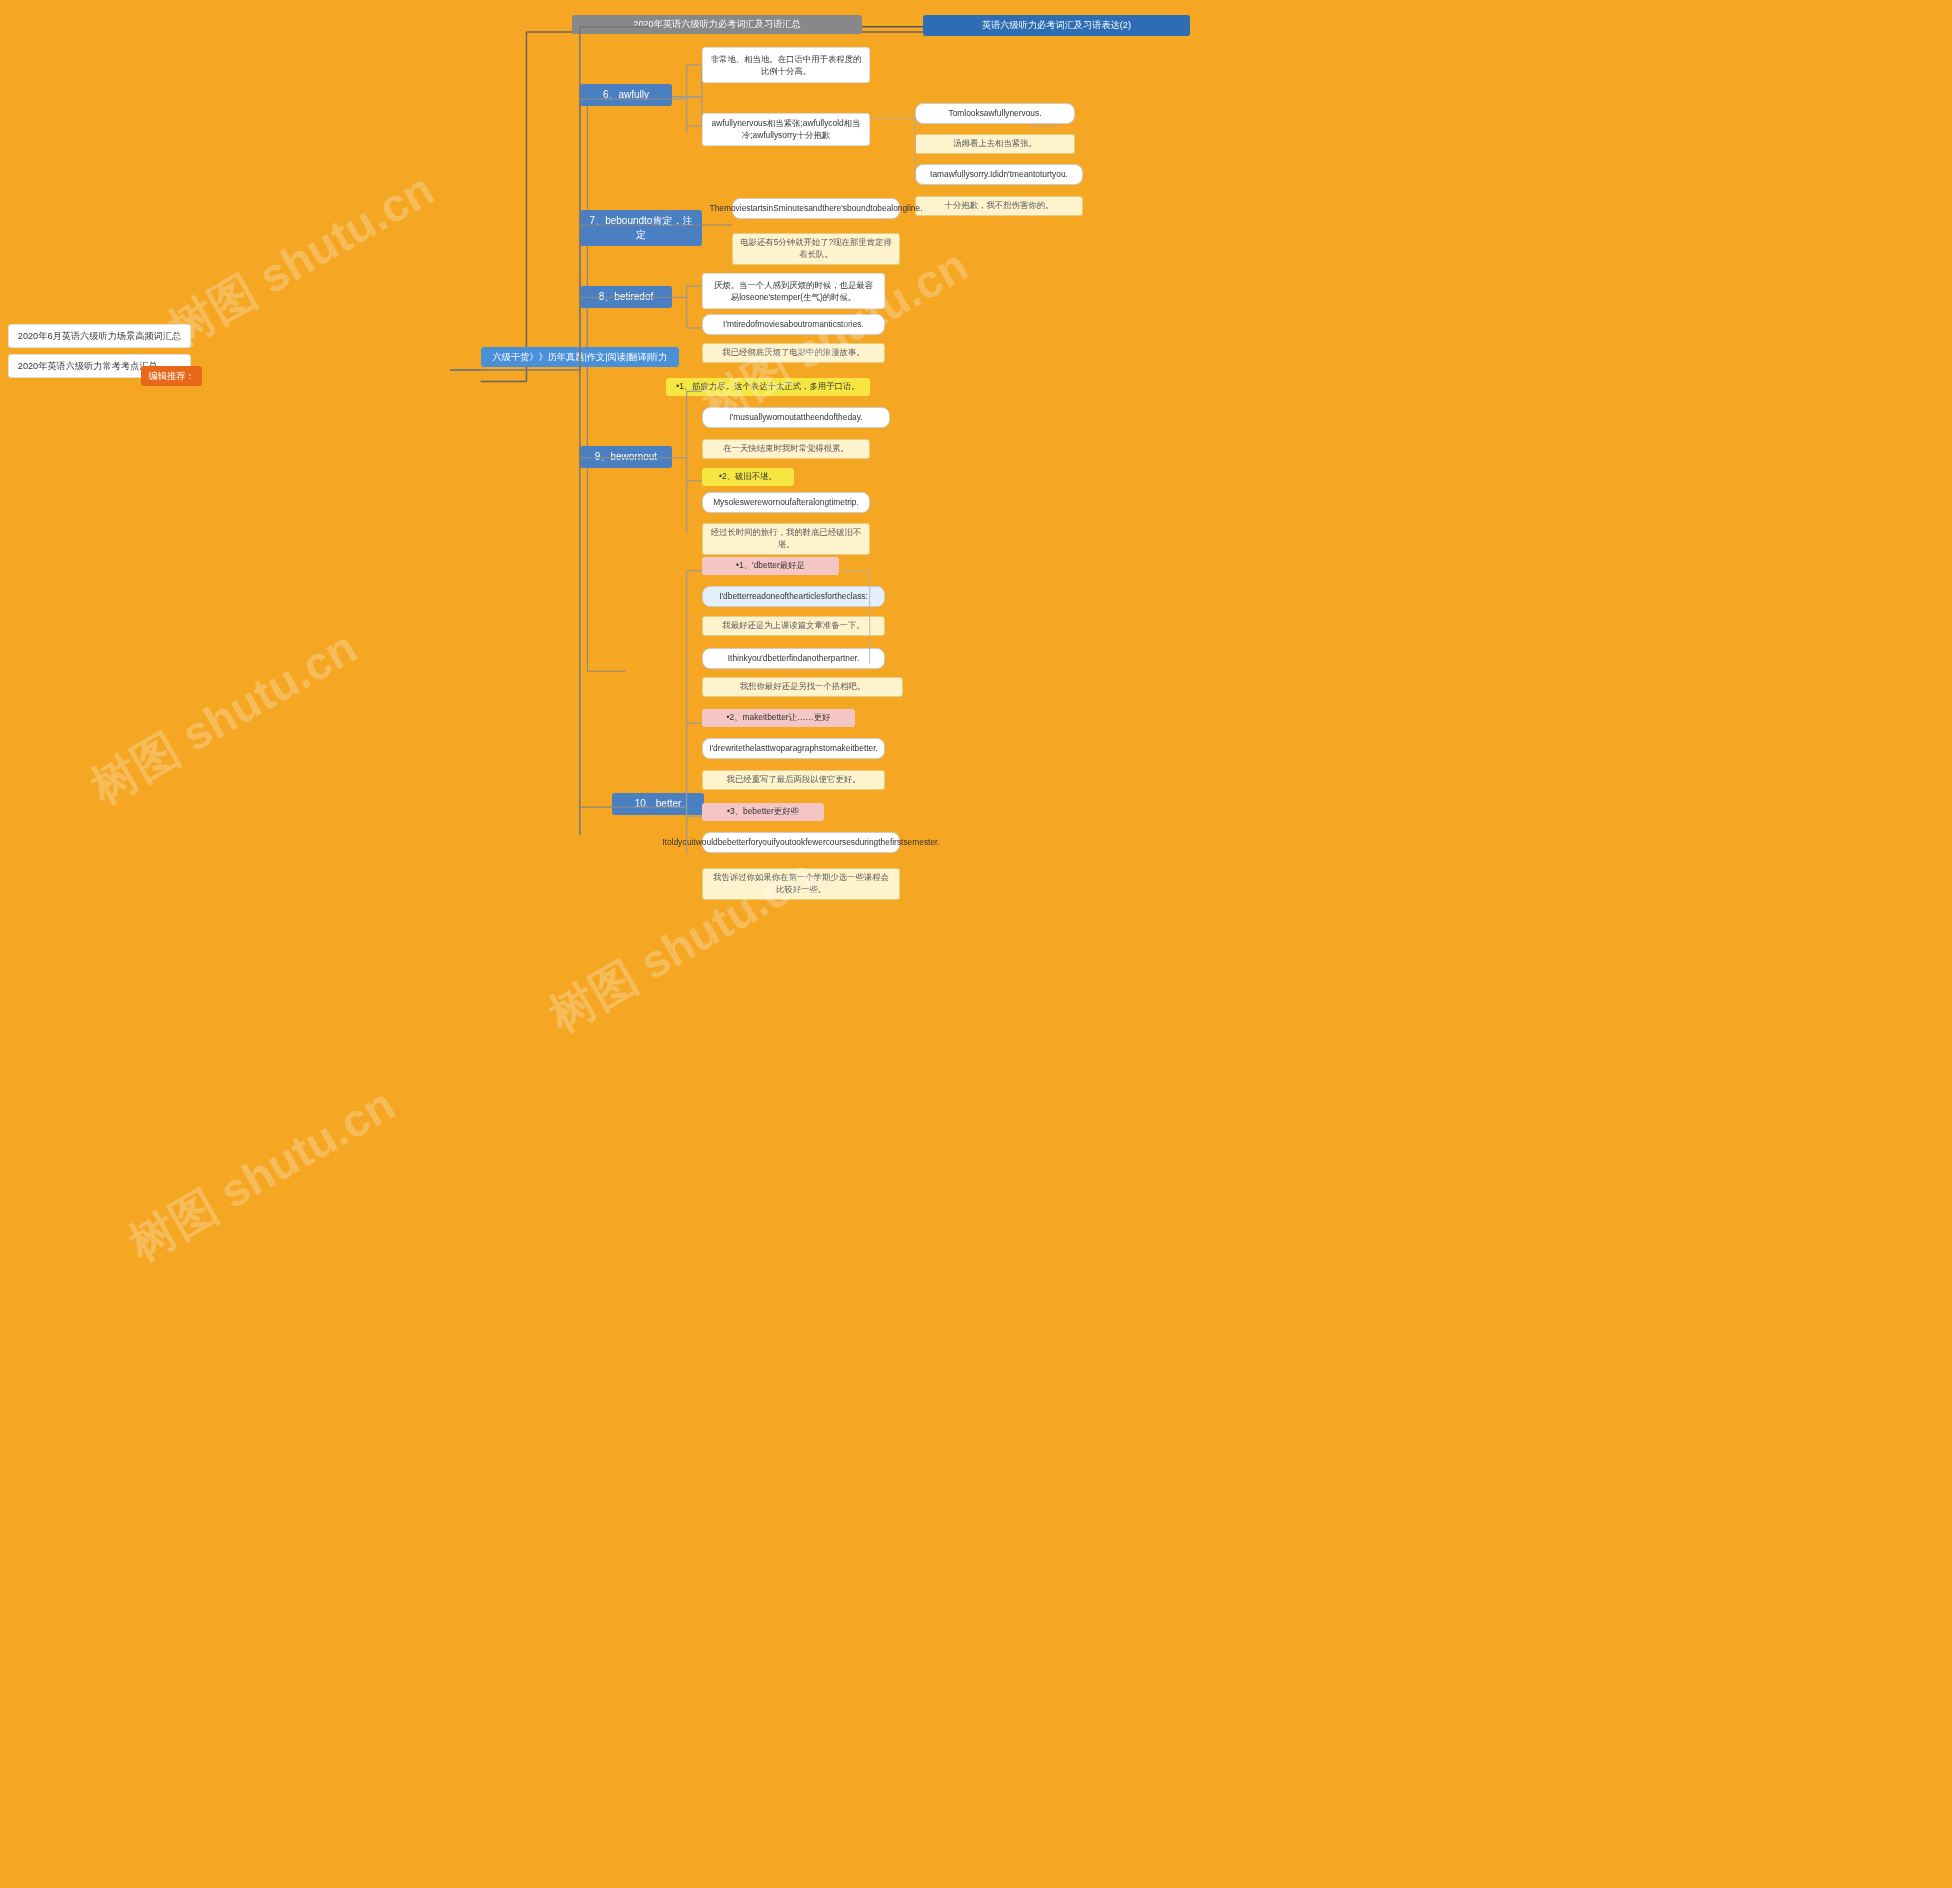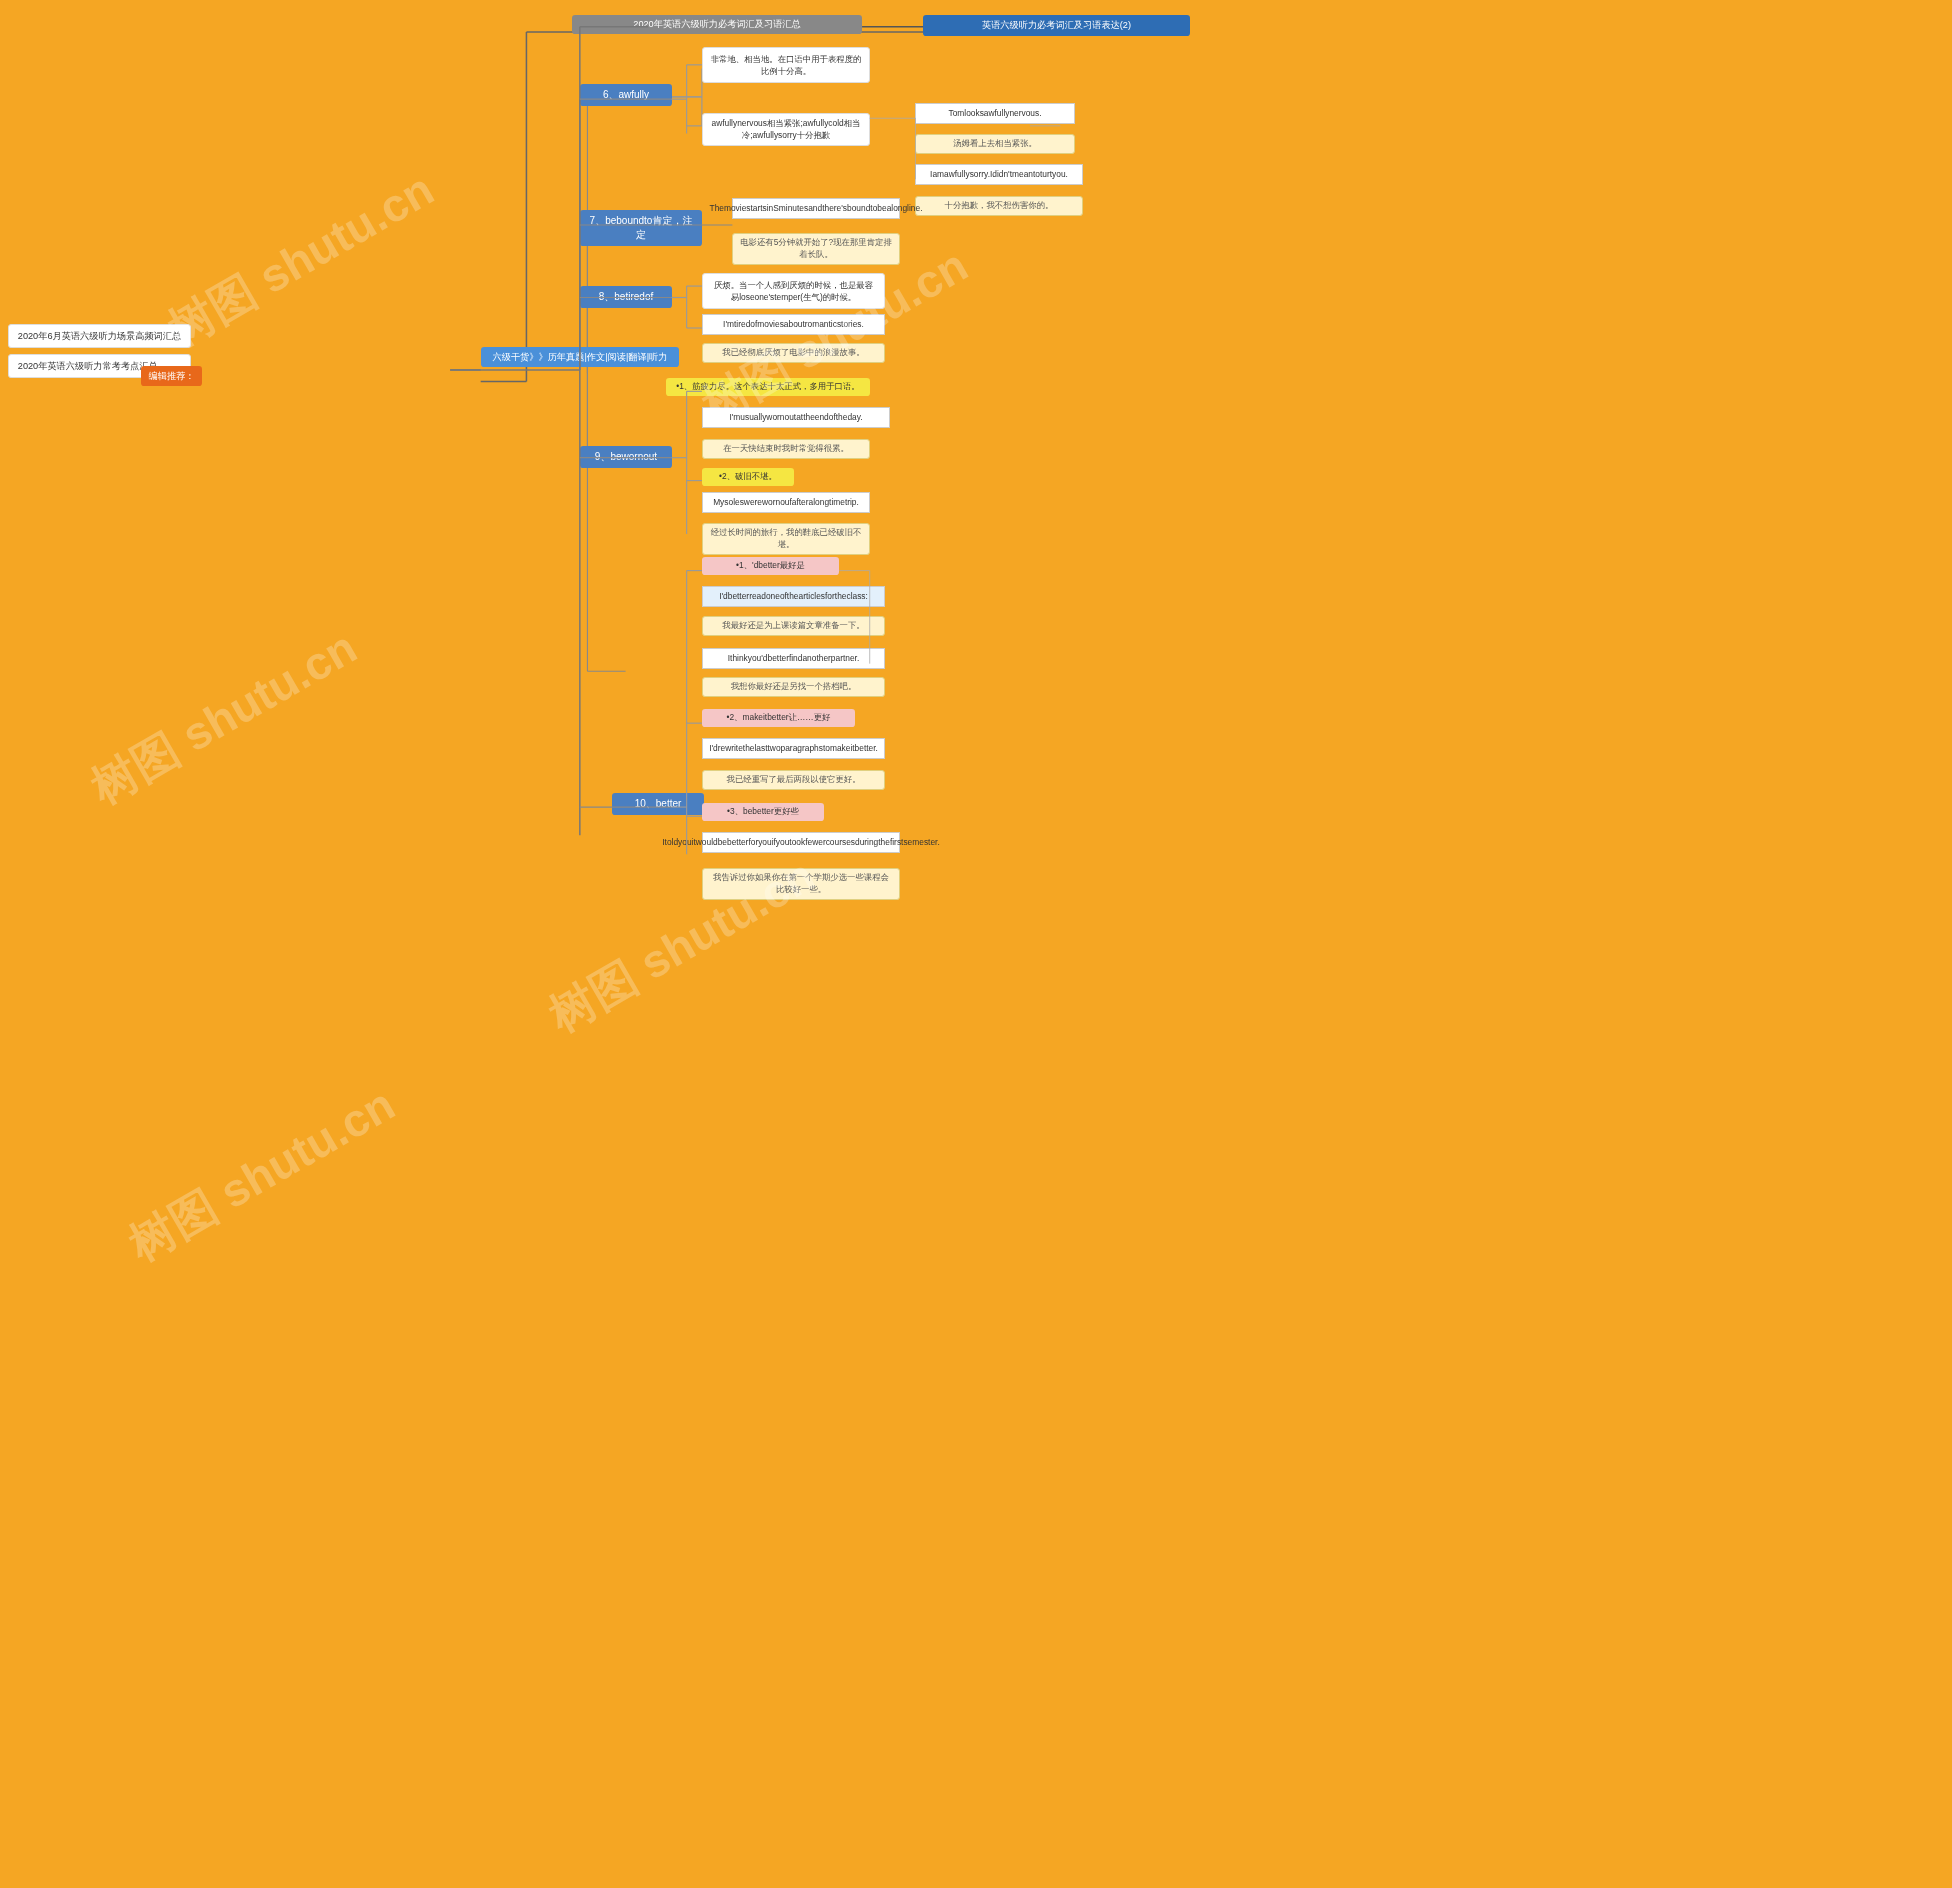--- a/index.html
+++ b/index.html
@@ -116,21 +116,21 @@
       background: #4A7FC1;
       color: white;
       border-radius: 3.1px;
       font-size: 10px;
       padding: 3.8px 7.6px;
     }
 
     .node-example {
       background: white;
       color: #333;
-      border-radius: 0;
+      border-radius: 8px;
       font-size: 8.4px;
       padding: 3.8px 6.1px;
       border: 0.8px solid #ccc;
       line-height: 1.4;
     }
 
     .node-translation {
       background: #FFF3CD;
       color: #555;
       border-radius: 3.1px;
@@ -339,21 +339,21 @@
   <div class="node node-example" style="left:702px; top:586px; width:183px; background:#E3F0FB;">
     <span>I'dbetterreadoneofthearticlesfortheclass:</span>
   </div>
   <div class="node node-translation" style="left:702px; top:616px; width:183px;">
     <span>我最好还是为上课读篇文章准备一下。</span>
   </div>
 
   <div class="node node-example" style="left:702px; top:648px; width:183px;">
     <span>Ithinkyou'dbetterfindanotherpartner.</span>
   </div>
-  <div class="node node-translation" style="left:702px; top:677px; width:183px;">
+  <div class="node node-translation" style="left:702px; top:677px; width:201px;">
     <span>我想你最好还是另找一个搭档吧。</span>
   </div>
 
   <div class="node node-pink" style="left:702px; top:709px; width:153px; font-size:8.4px;">
     <span>•2、makeitbetter让……更好</span>
   </div>
 
   <div class="node node-example" style="left:702px; top:738px; width:183px;">
     <span>I'drewritethelasttwoparagraphstomakeitbetter.</span>
   </div>

